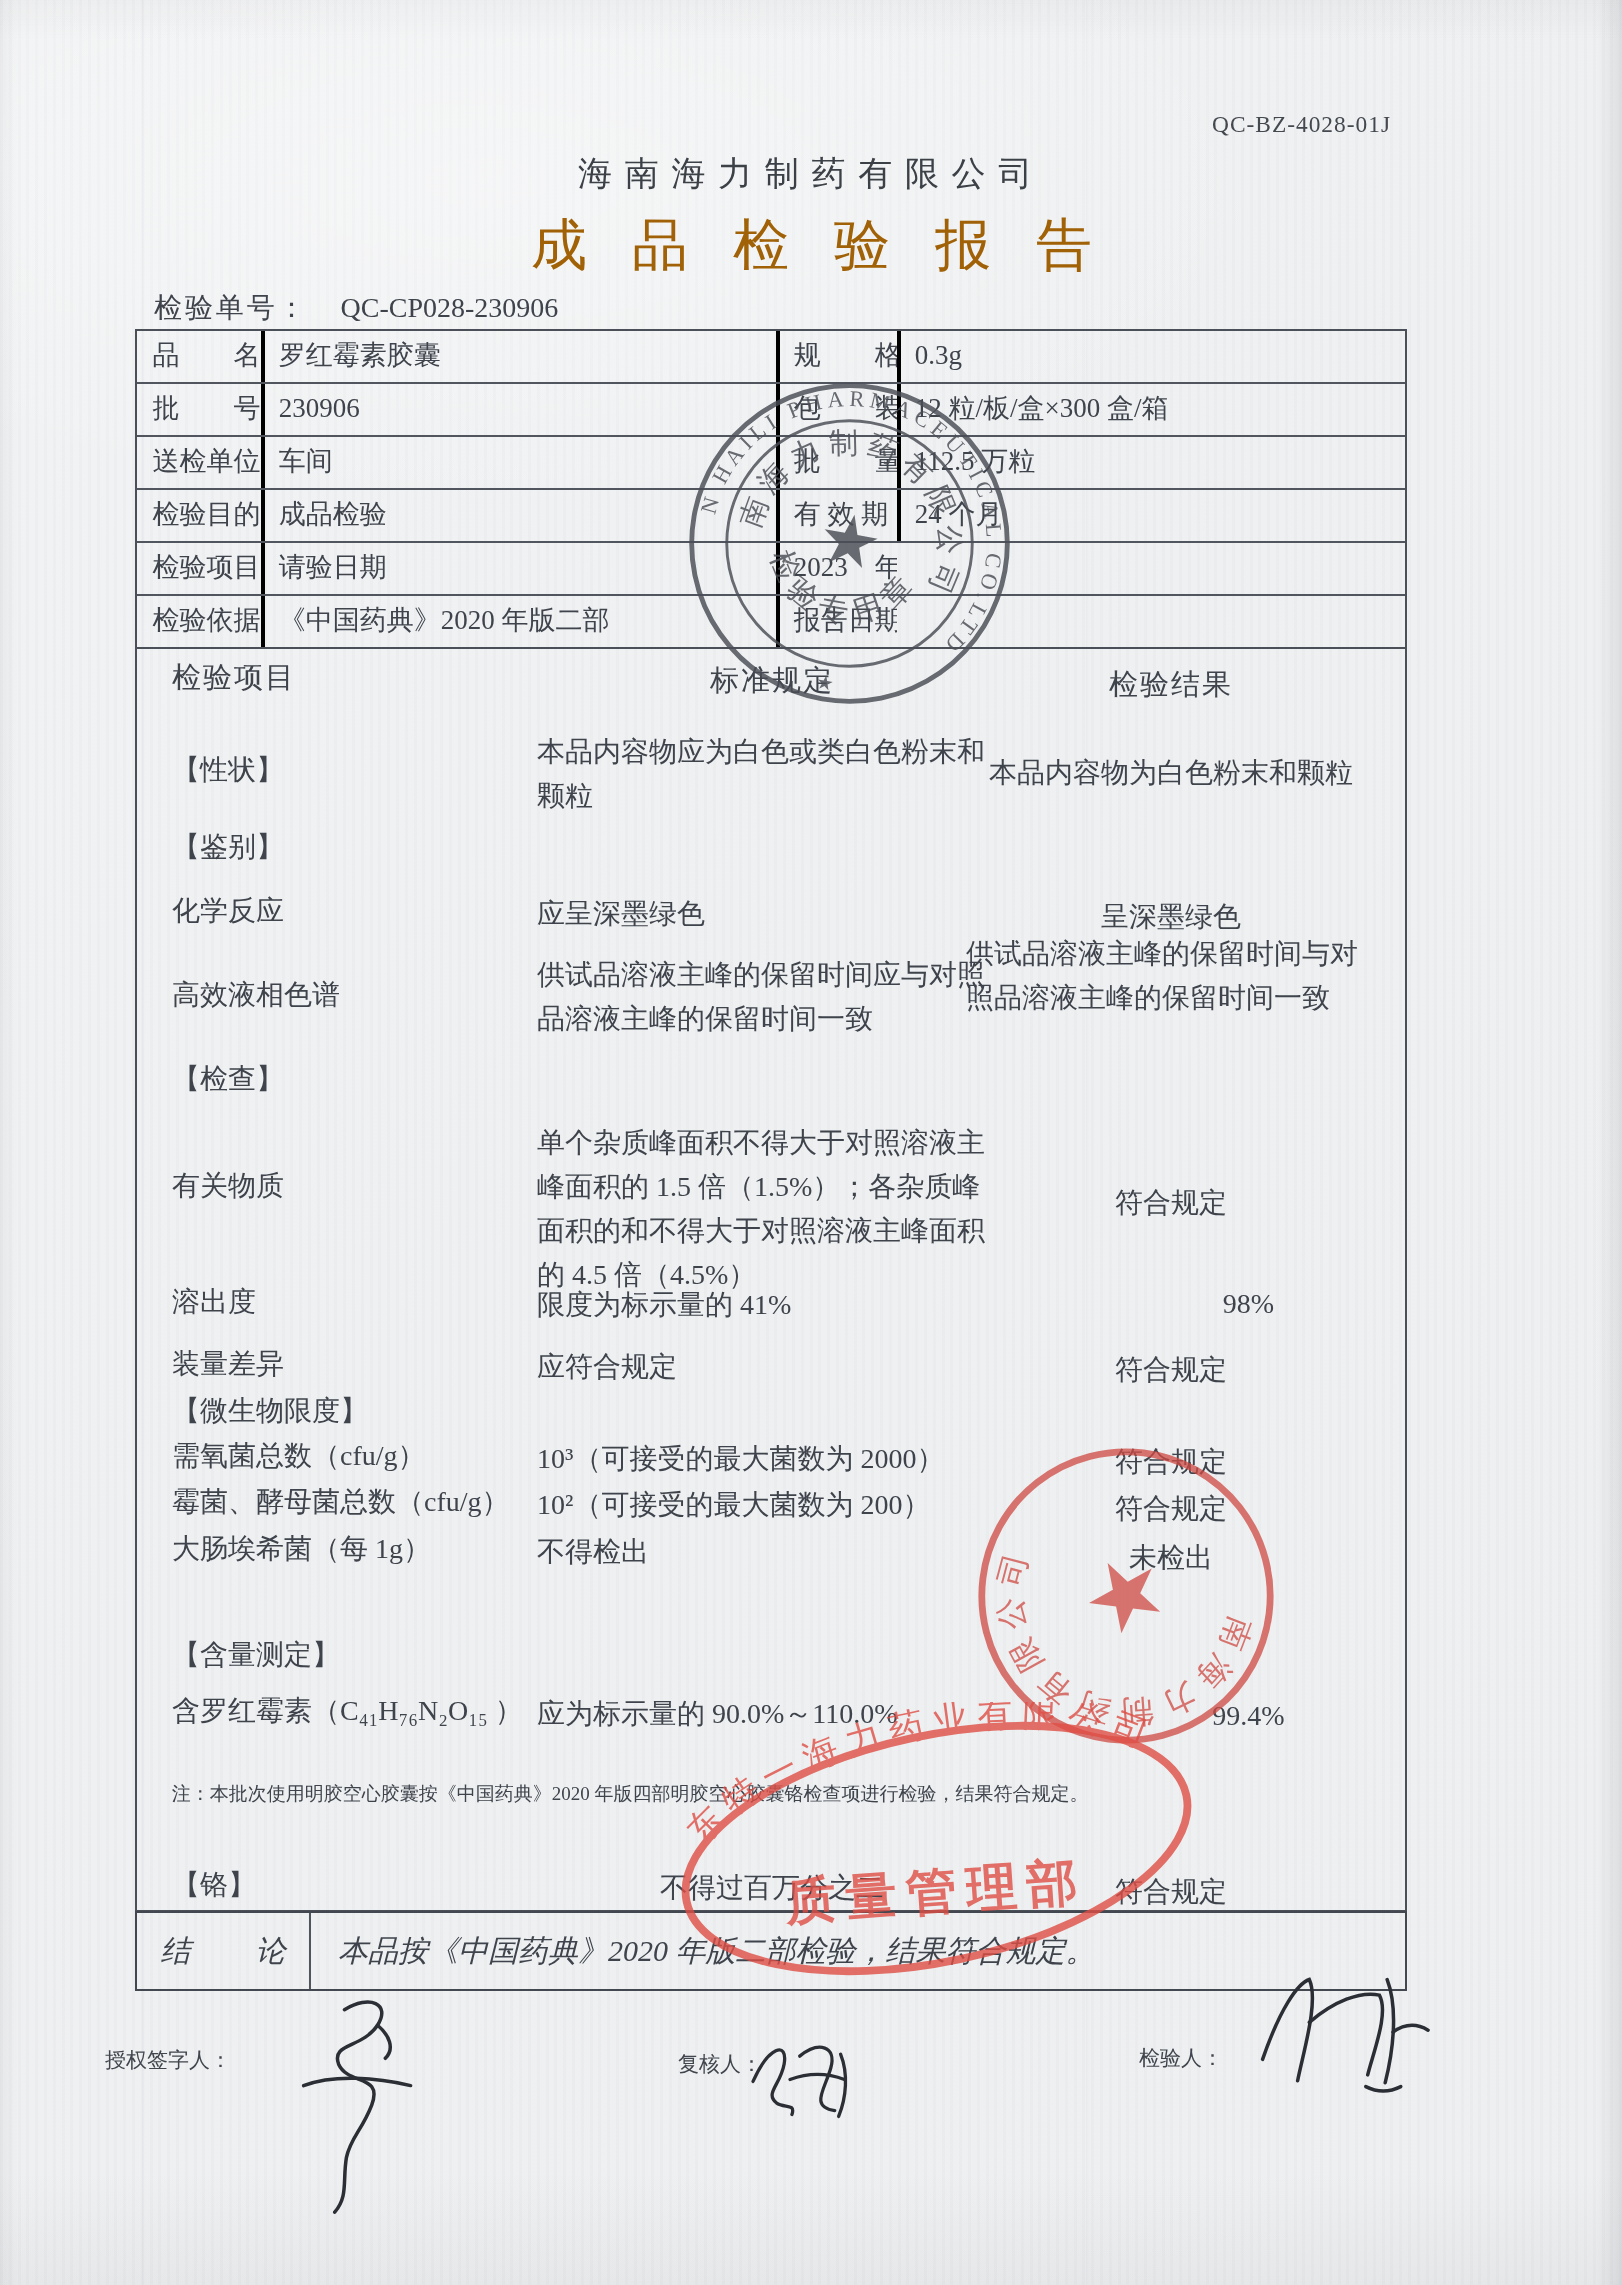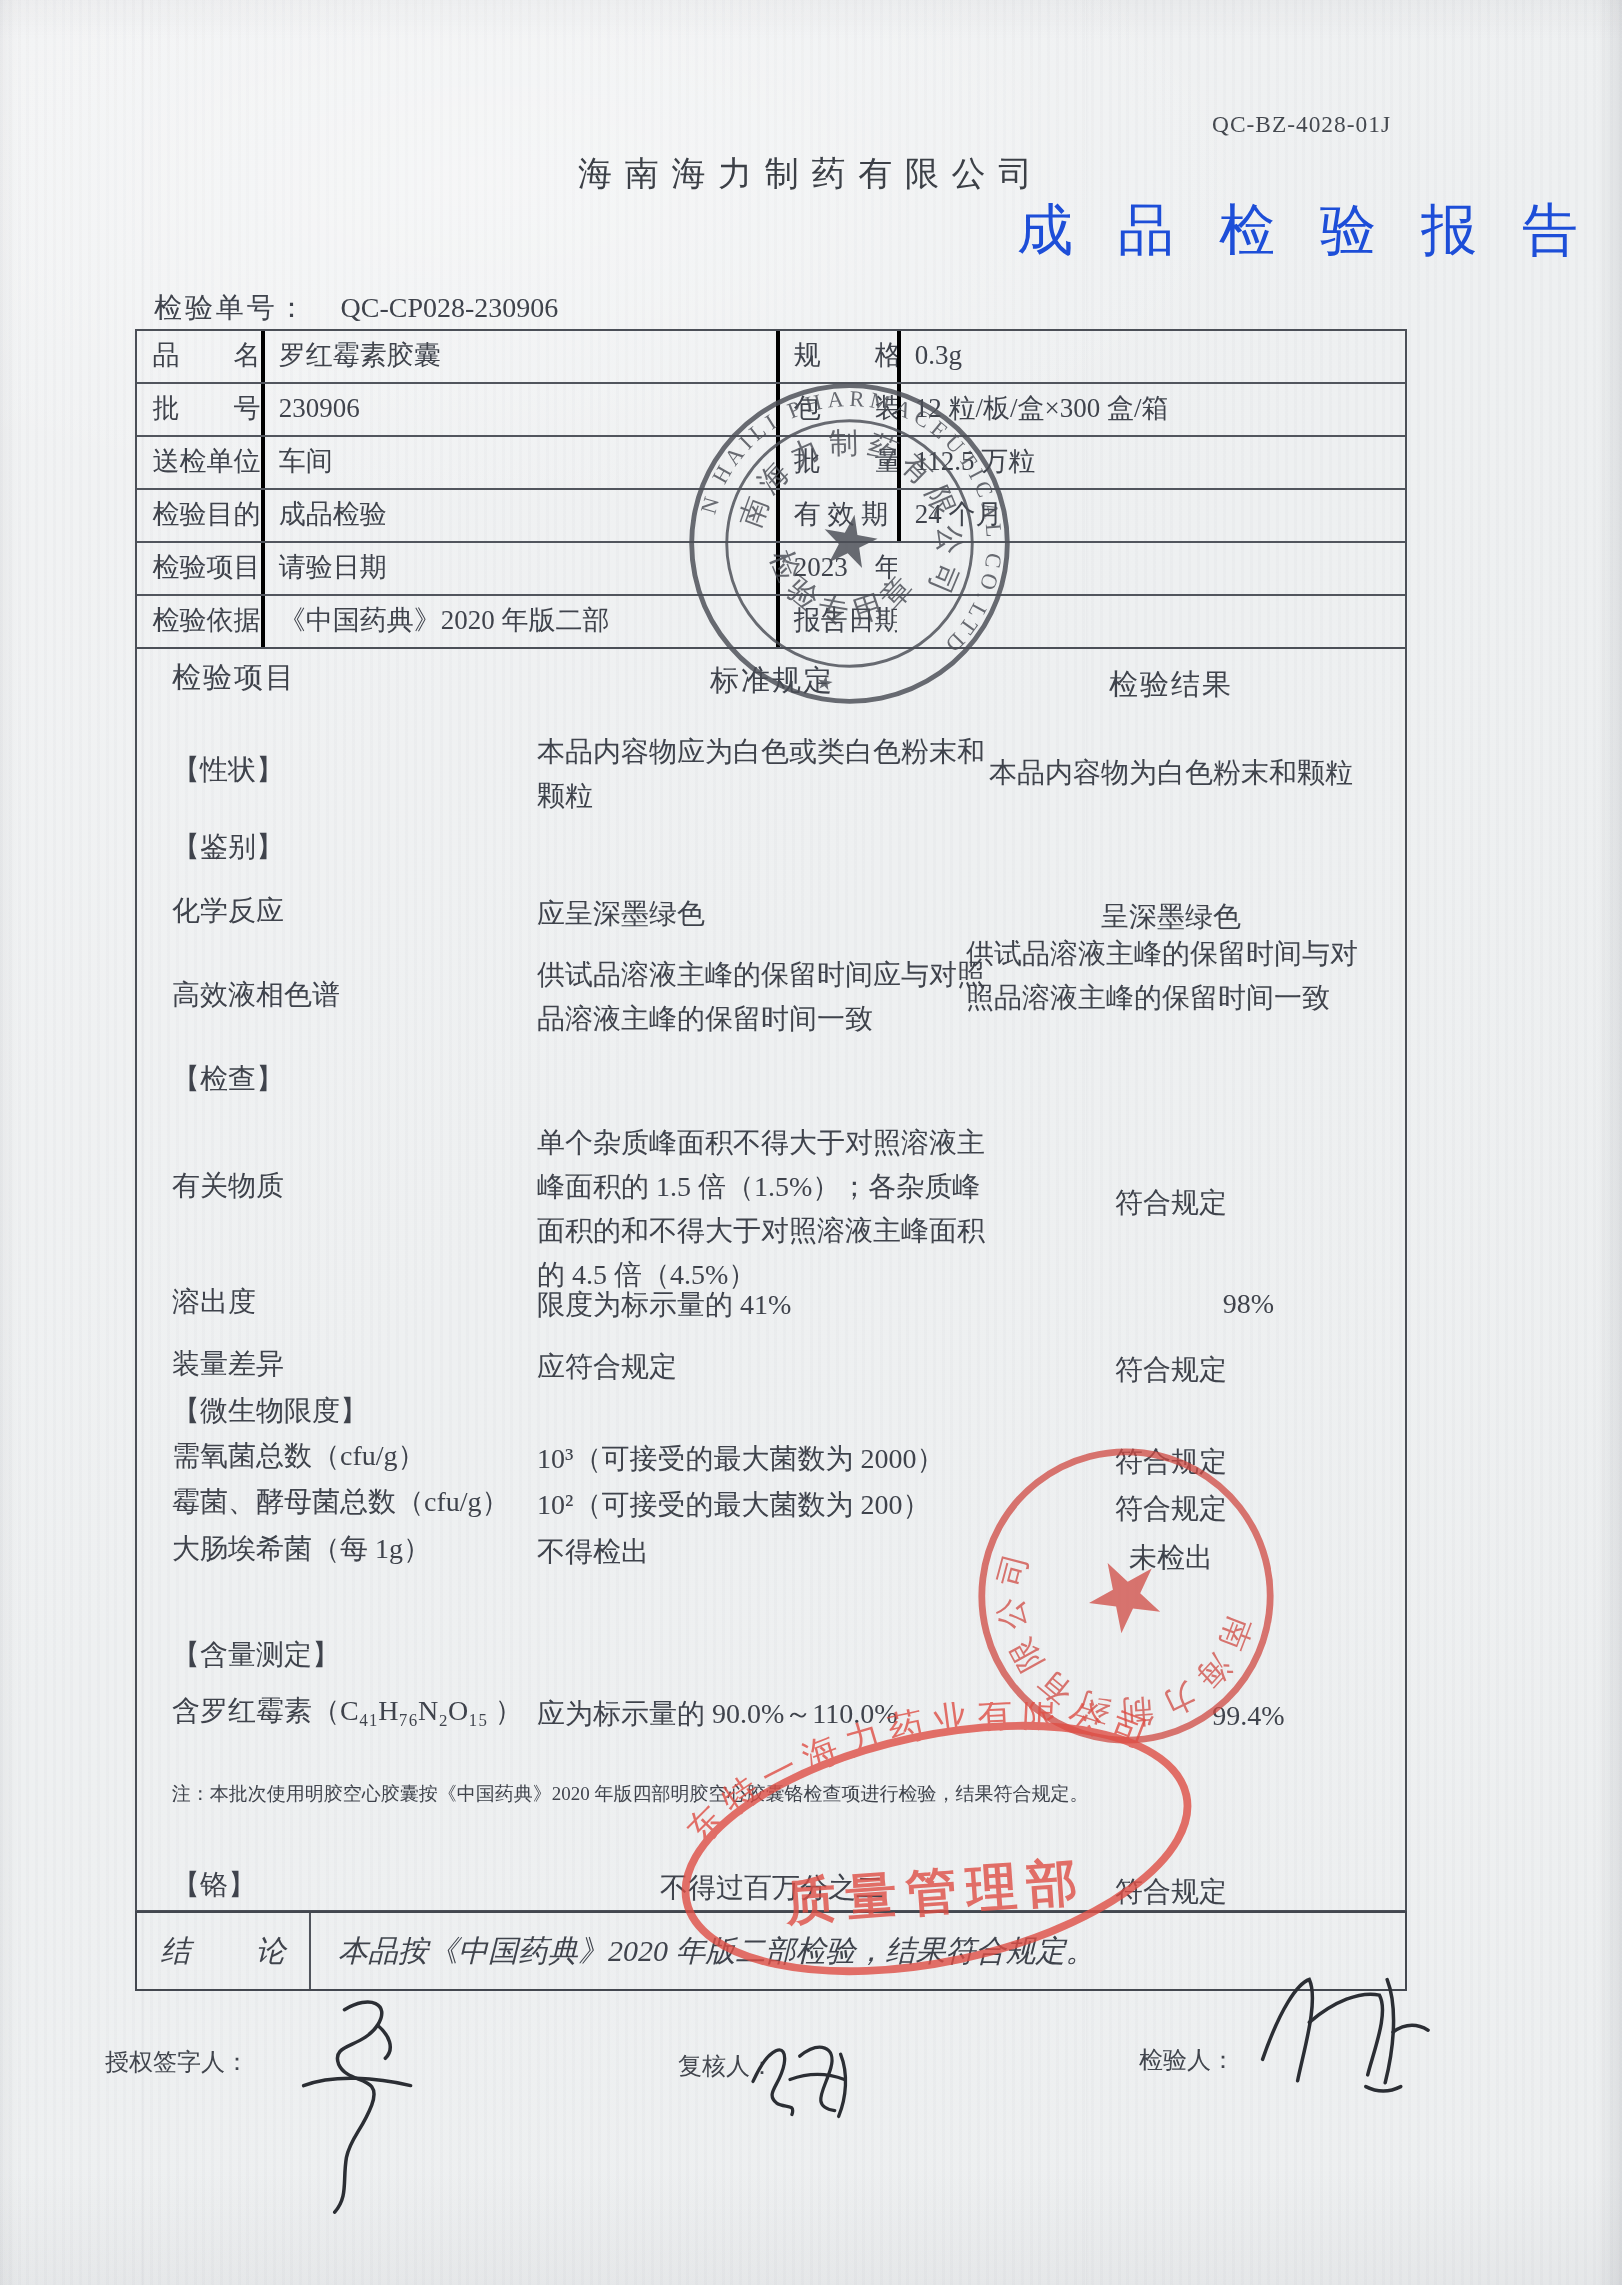--- a/index.html
+++ b/index.html
@@ -16,21 +16,21 @@
   }
   .t{position:absolute;white-space:nowrap;}
   .page-shade{position:absolute;inset:0;pointer-events:none;
     background:
       linear-gradient(180deg, rgba(0,0,0,0) 95%, rgba(80,80,95,.05) 100%),
       radial-gradient(1170px 488px at 30% 8%, rgba(255,255,255,.35), rgba(255,255,255,0) 70%);
   }
   .crease{position:absolute;top:0;bottom:0;width:2.9px;background:linear-gradient(90deg,rgba(120,120,135,.05),rgba(120,120,135,0));}
   .doc-code{font-size:23.4px;letter-spacing:1px;color:#44484f;}
   .company{left:0;right:0;text-align:center;top:151px;font-size:34px;letter-spacing:12.7px;color:#3c4047;}
-  .title{left:0;right:0;text-align:right;top:193px;font-size:56px;letter-spacing:45px;text-indent:45px;color:#1d4ed8;}
+  .title{left:0;right:0;text-align:center;top:208px;font-size:56px;letter-spacing:45px;text-indent:45px;color:#a16207;}
   .report-no{left:154px;top:289px;font-size:28px;}
   .report-no .lbl{letter-spacing:2.9px;margin-right:32px;}
 
   
   .info-table{position:absolute;left:135px;top:329px;width:1272px;border:2.9px solid #4b4f57;box-sizing:border-box;background:rgba(255,255,255,.0);}
   .info-row{display:grid;grid-template-columns:124px 515px 121px auto;height:51px;line-height:49px;border-top:2px solid #51555d;font-size:27px;}
   .info-row:first-child{border-top:none;}
   .ic{border-left:4px solid #000000;padding-left:13.7px;overflow:hidden;white-space:nowrap;}
   .ic.lab{border-left:none;padding-left:15.6px;letter-spacing:0;}
   .ic.lab2{padding-left:13.7px;}
@@ -44,21 +44,21 @@
   .main-table .res2{position:absolute;left:936px;width:351px;text-align:center;}
   .main-table .resl{position:absolute;left:829px;width:410px;text-align:left;line-height:44px;white-space:normal;}
   .col-head{font-size:29px;letter-spacing:2px;}
   .note{position:absolute;left:7.8px;top:1137px;width:1254px;font-size:19px;line-height:48px;white-space:normal;text-indent:27px;}
 
   
   .conclusion{position:absolute;left:135px;top:1911px;width:1272px;height:80px;border:2.9px solid #43474f;box-sizing:border-box;font-style:italic;}
   .conclusion .clabel{position:absolute;left:0;top:0;width:174px;height:100%;display:flex;align-items:center;justify-content:center;font-size:30px;letter-spacing:17.6px;text-indent:17.6px;border-right:2px solid #51555d;box-sizing:border-box;}
   .conclusion .ctext{position:absolute;left:201px;top:0;height:100%;display:flex;align-items:center;font-size:30px;}
 
-  .sig-label{font-size:24px;color:#41454d;}
+  .sig-label{font-size:21px;color:#41454d;}
   svg text{font-family:"Liberation Serif","DejaVu Serif",serif;}
 </style>
 </head>
 <body>
 
 <div class="page-shade"></div>
 <div class="crease" style="left:142px"></div>
 <div class="crease" style="left:1086px"></div>
 
 <div class="t doc-code" style="left:1212px;top:111px">QC-BZ-4028-01J</div>

